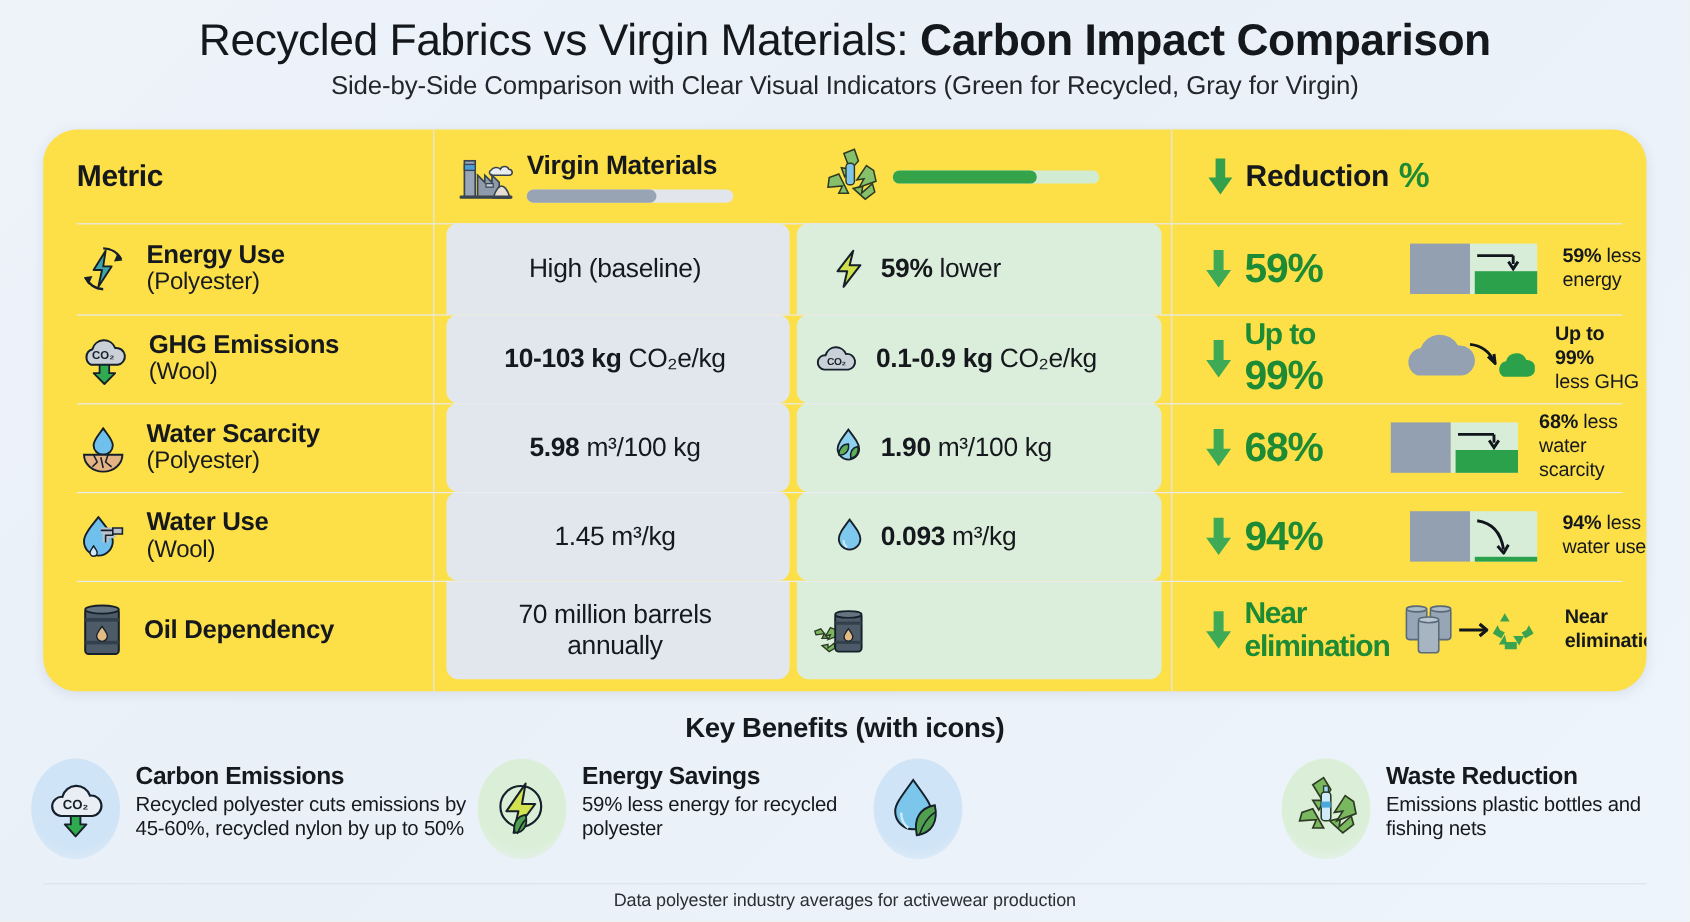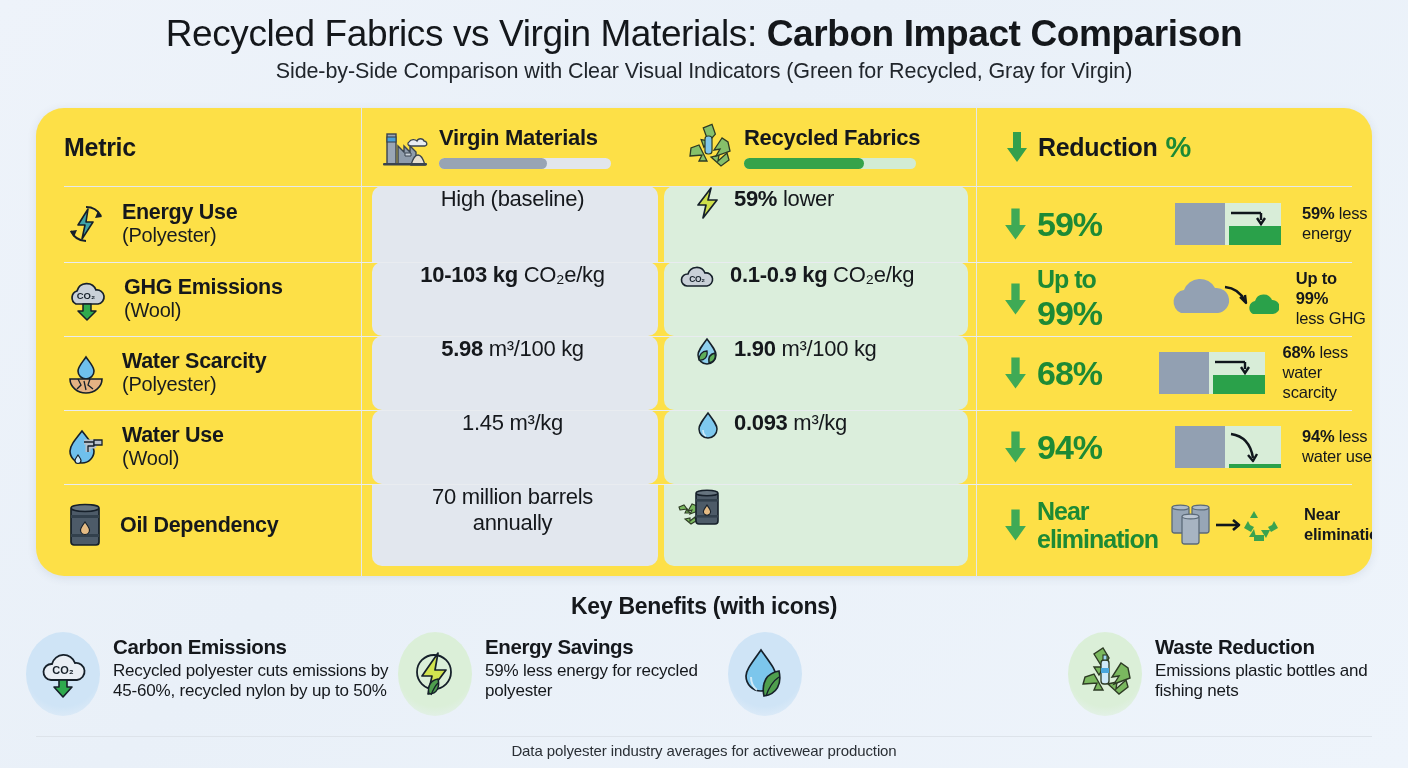--- a/index.html
+++ b/index.html
@@ -66,21 +66,21 @@
   .band.green { left:628px; width:304px; background:#dbeedc; }
 
   .row { position:absolute; left:0; width:100%; }
   .row-line { position:absolute; left:28px; right:20px; top:0; height:1px; background:#e9ecf0; }
 
   
   .metric-cell { display:flex; align-items:center; gap:14px; padding-left:28px; height:100%; }
   .metric-text .m-name { font-size:21.5px; font-weight:700; letter-spacing:-0.3px; line-height:1.12;}
   .metric-text .m-sub { font-size:20px; font-weight:400; color:#171b20; line-height:1.18; letter-spacing:-0.2px;}
 
-  .val-cell { height:100%; display:flex; justify-content:center; gap:12px;
+  .val-cell { height:100%; display:flex; align-items:center; justify-content:center; gap:12px;
               font-size:22px; letter-spacing:-0.3px; padding:0 12px; text-align:center;}
   .val-cell .b { font-weight:700; }
   .val-cell.left { justify-content:flex-start; padding-left:28px; text-align:left;}
   .val-two { display:flex; flex-direction:column; line-height:1.2;}
 
   
   .red-cell { height:100%; display:flex; align-items:center; padding-left:26px; gap:16px; }
   .red-pct { display:flex; align-items:center; gap:8px; width:152px; }
   .red-pct .num { color:#1d8a35; font-weight:700; font-size:34px; letter-spacing:-1px; line-height:1.0;}
   .red-pct .num.two { font-size:25px; line-height:1.14; }
@@ -169,21 +169,20 @@
           <span>
             <svg width="52" height="48" viewBox="0 0 52 48">
               <path d="M18 6l7 12-7 0 4 7 9-15-5-9z" fill="#86c06a" stroke="#2d3b24" stroke-width="1.3" transform="rotate(10 26 24)"></path>
               <path d="M8 33l12-1-3 6 8 0L17 22 9 25z" fill="#86c06a" stroke="#2d3b24" stroke-width="1.3"></path>
               <path d="M45 30l-9 8 1-6-8 2 10 9 8-6z" fill="#86c06a" stroke="#2d3b24" stroke-width="1.3"></path>
               <path d="M40 15l-8 12 6-1-4 7 14-5-2-9z" fill="#86c06a" stroke="#2d3b24" stroke-width="1.3"></path>
               <rect x="23" y="13" width="7" height="18" rx="3" fill="#7fc6ea" stroke="#2d3b24" stroke-width="1.2"></rect>
             </svg>
           </span>
           <div class="th-texts">
-            <div class="th-label">Recycled Fabrics</div>
             <div class="bar-track green">
                 <div class="bar-fill green"></div>
               </div>
           </div>
         </div>
       </div>
 
       <div class="col-reduce cell">
         <div class="th-reduce">
           <span>

